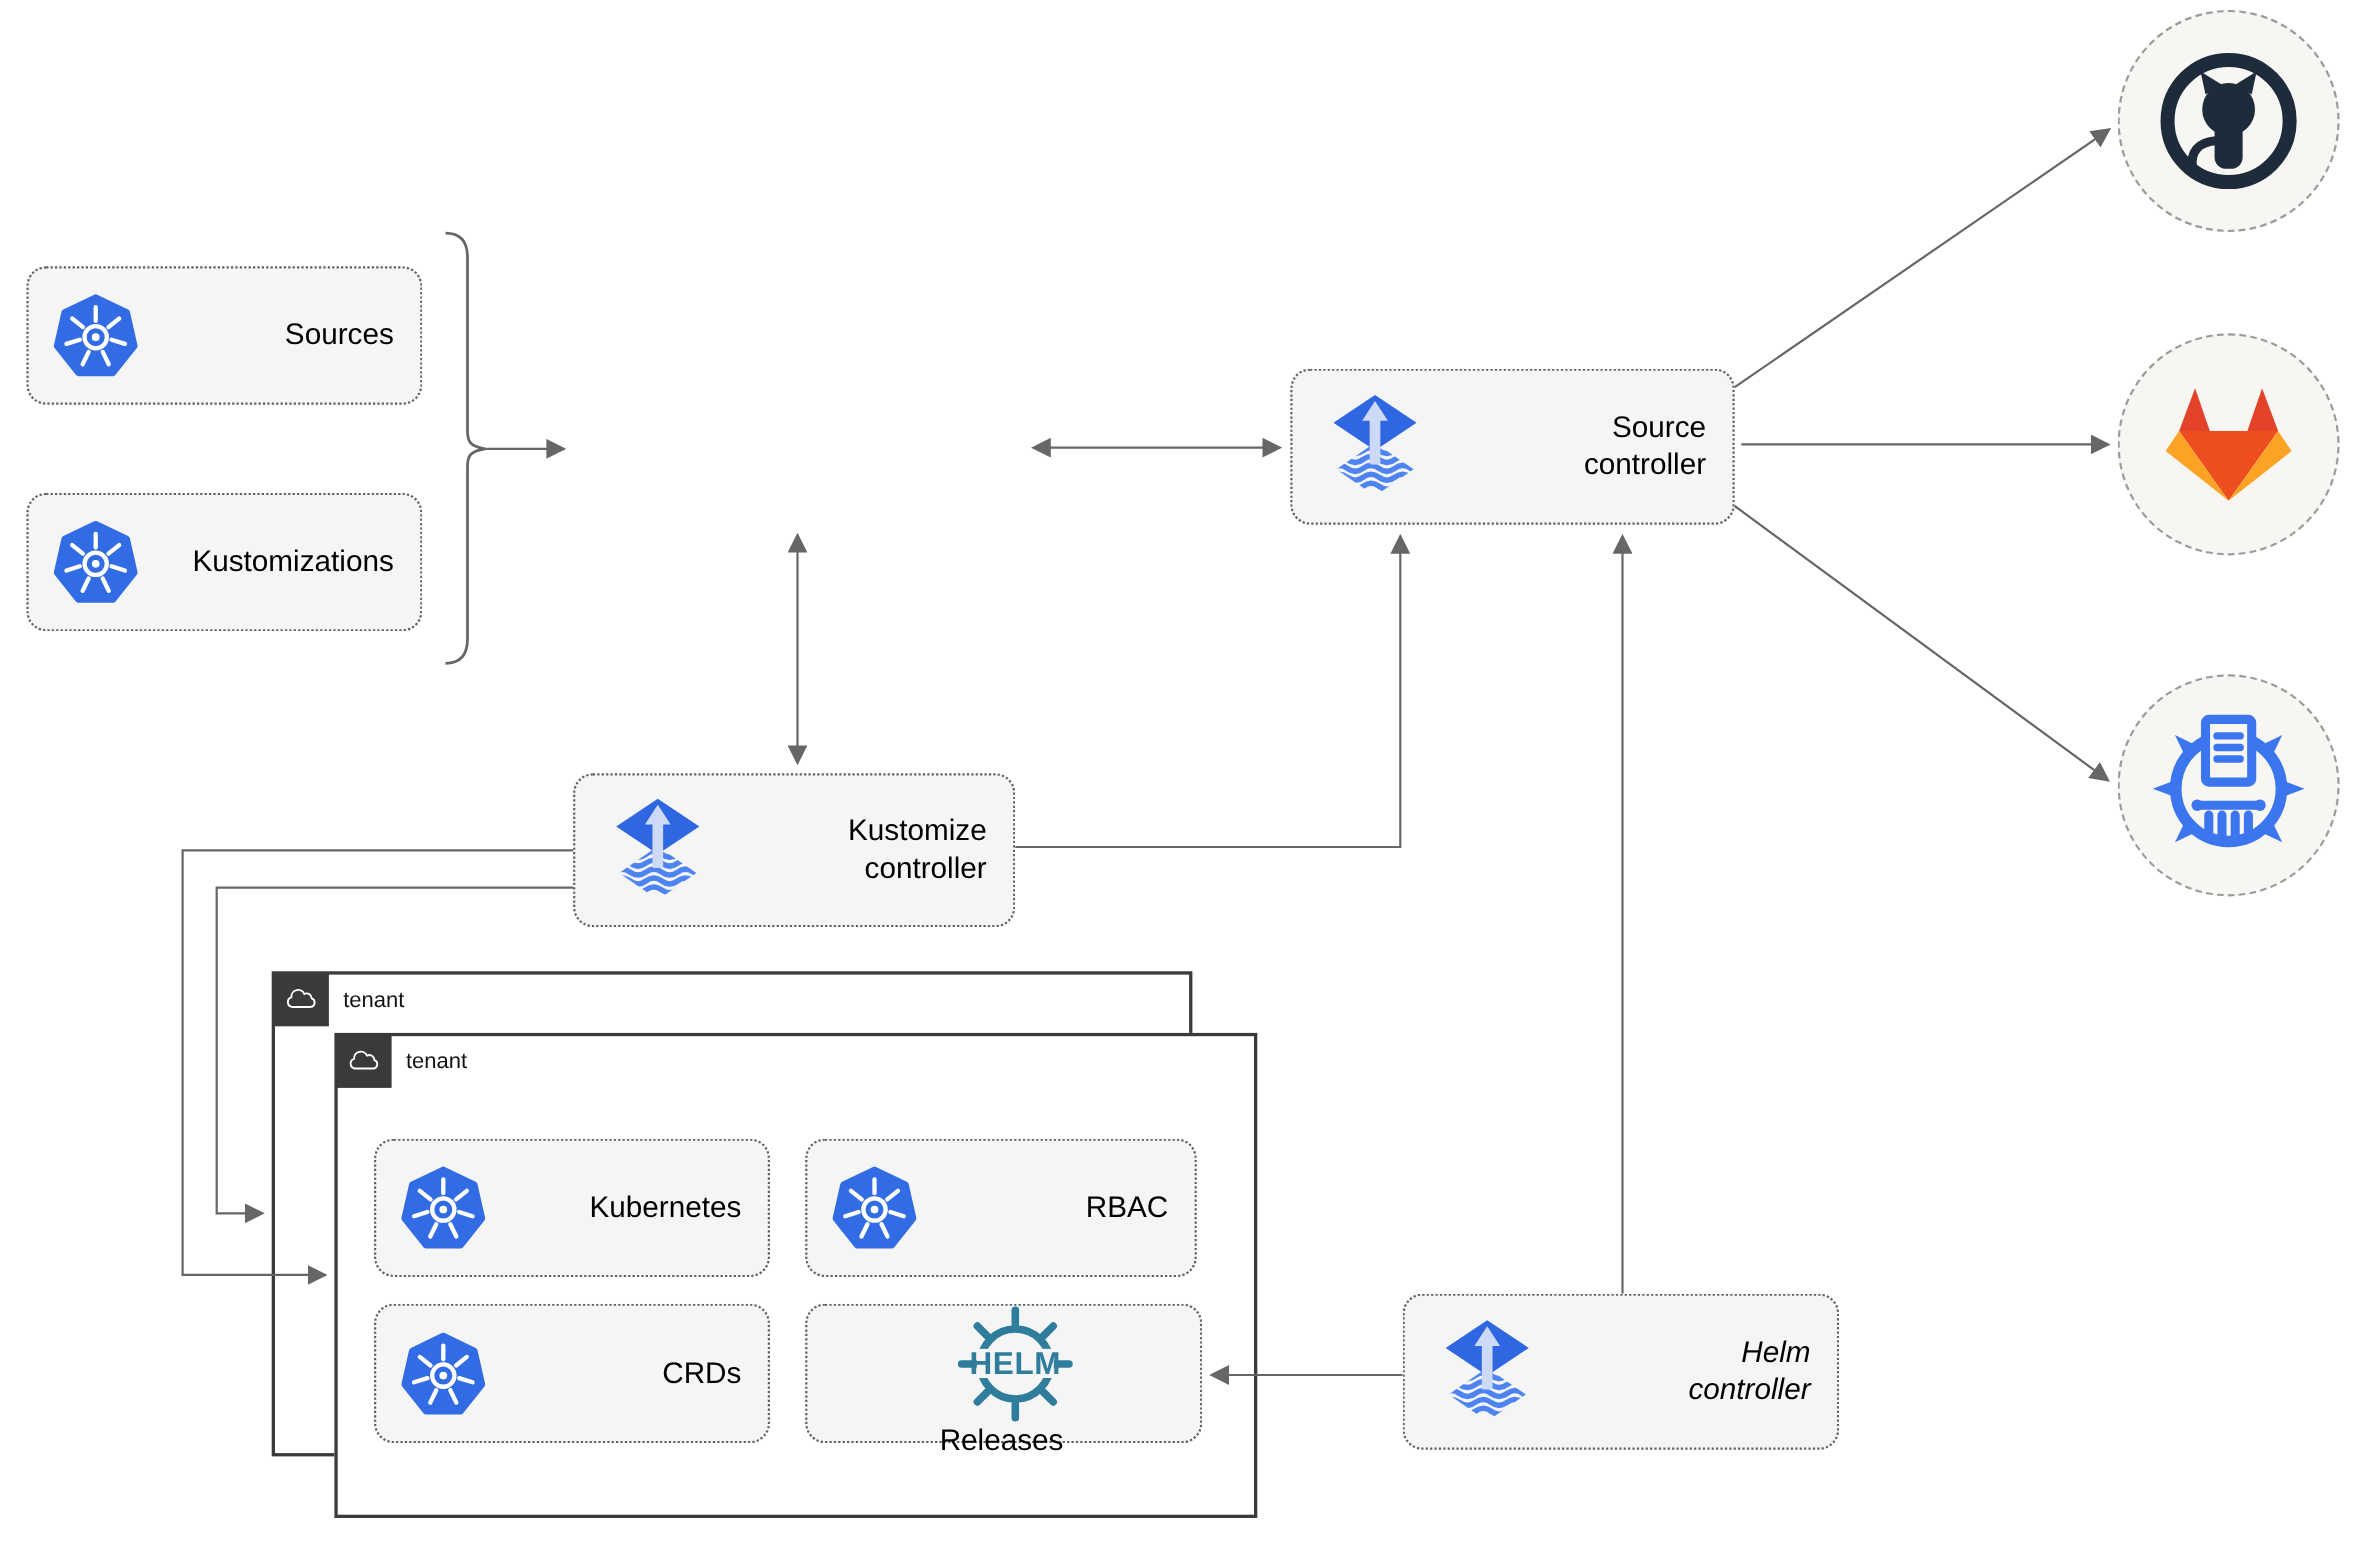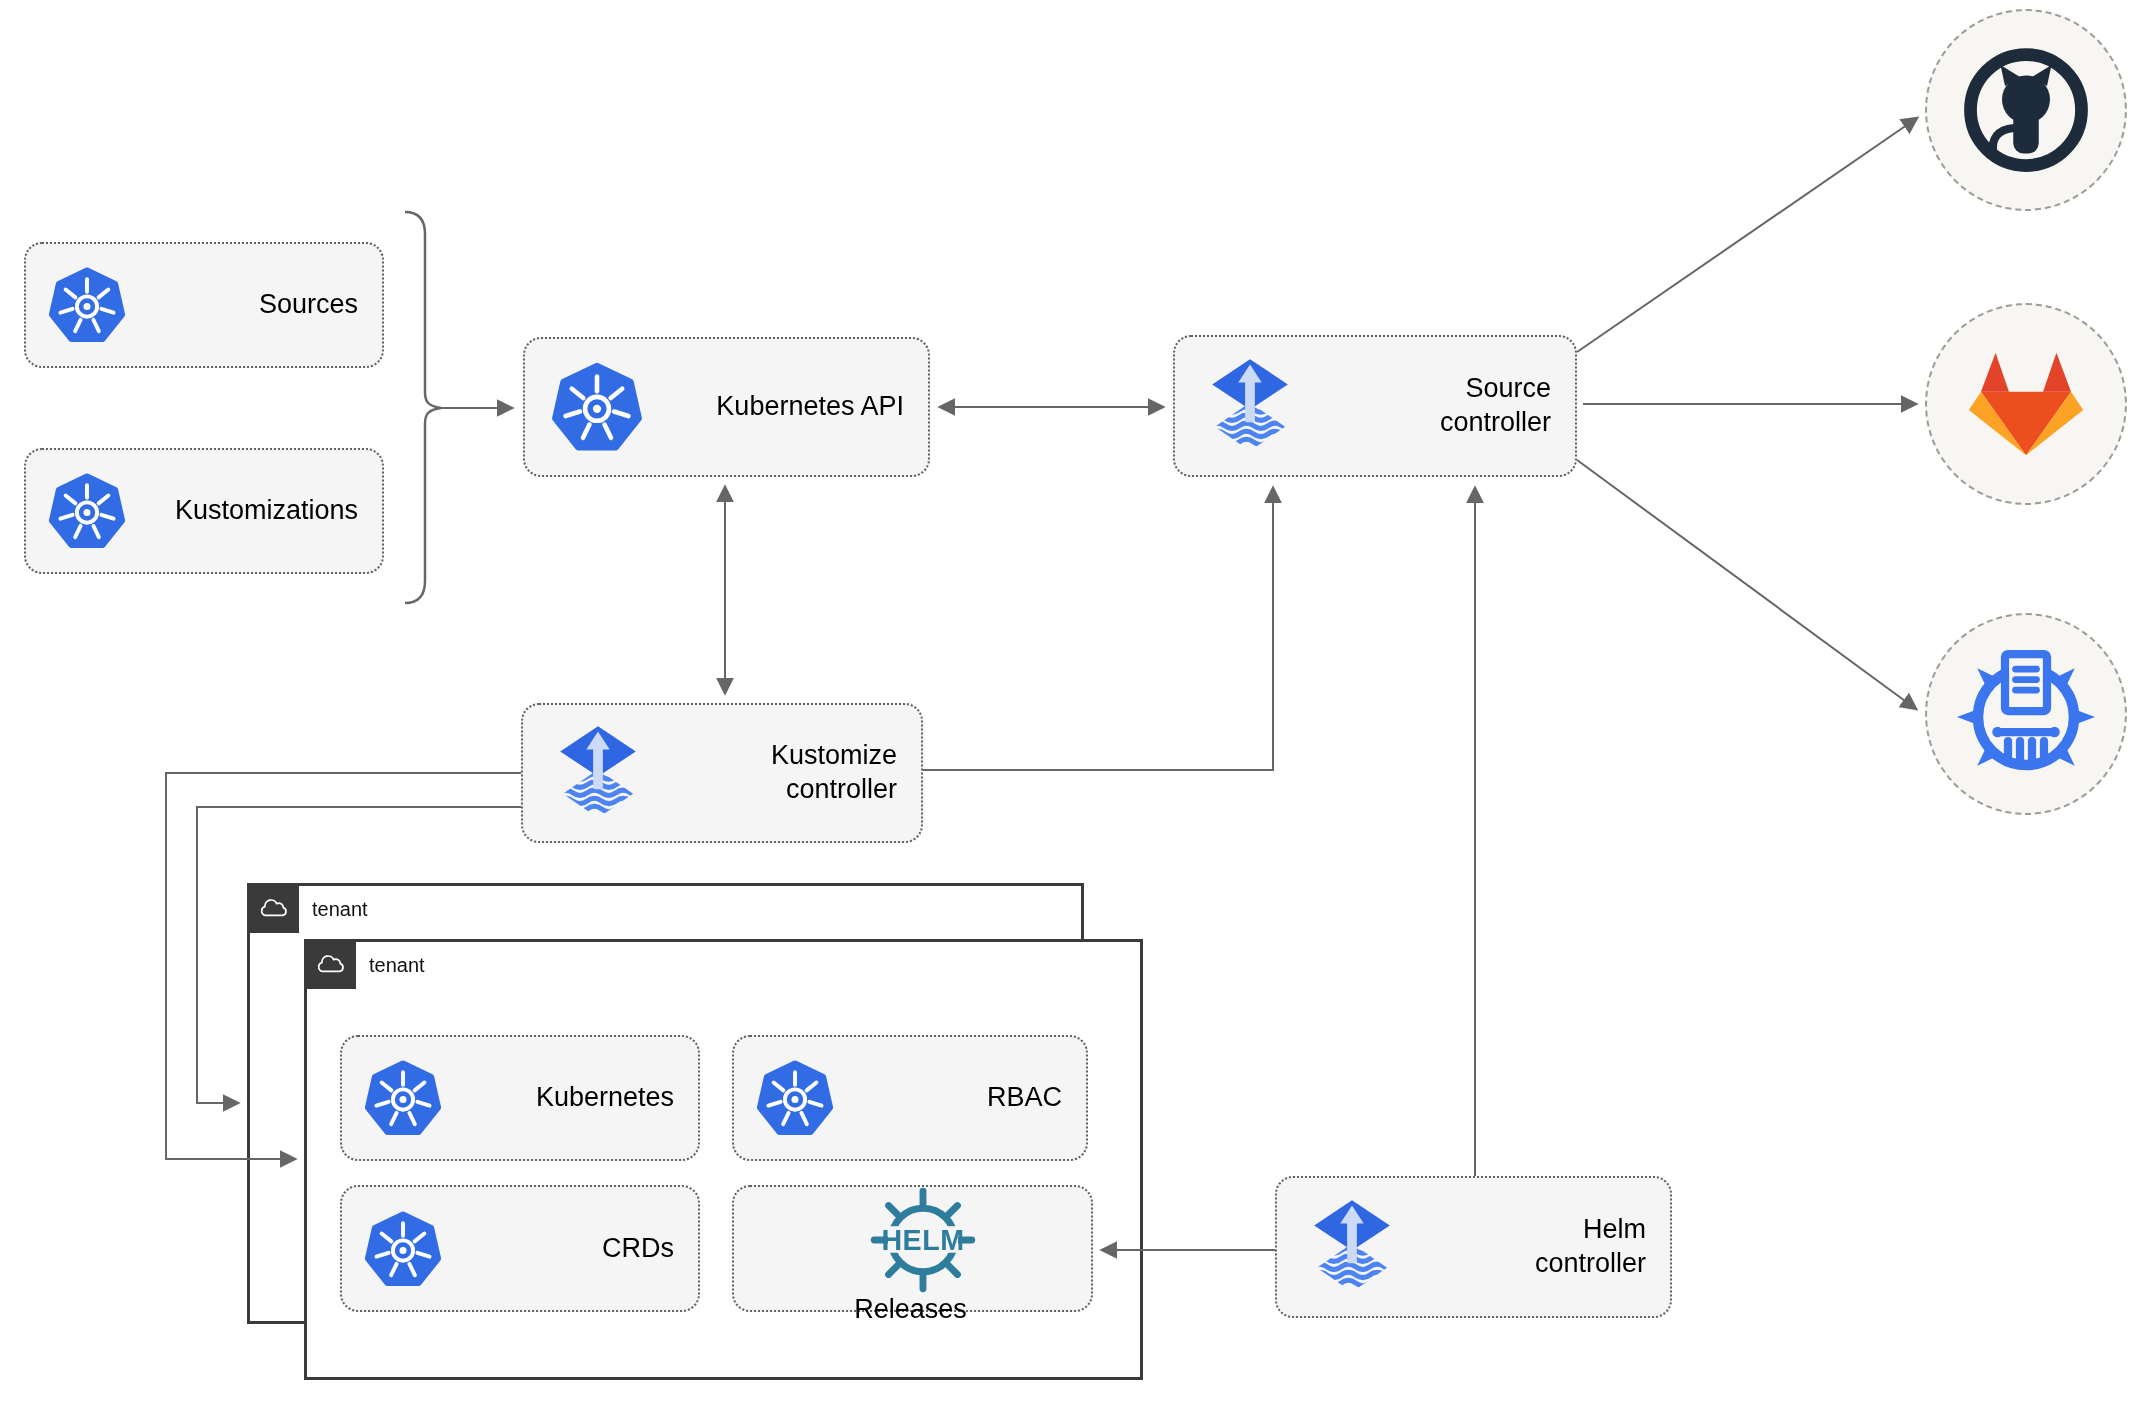--- a/index.html
+++ b/index.html
@@ -187,42 +187,36 @@
     <div class="label"><span class="inner">Sources</span></div>
   </div>
 
   <div class="node" style="left:24px;top:448px;width:360px;height:126px;padding-left:22px;">
     <svg class="icon" width="78" height="78" viewBox="0 0 100 100">
         <use href="#k8s-logo"></use>
       </svg>
     <div class="label"><span class="inner">Kustomizations</span></div>
   </div>
 
-  <div class="node" style="left:523px;top:337px;width:407px;height:140px;padding-left:26px;">
-    <svg class="icon" width="92" height="92" viewBox="0 0 100 100">
-        <use href="#k8s-logo"></use>
-      </svg>
-    <div class="label"><span class="inner">Kubernetes API</span></div>
-  </div>
 
   <div class="node two-line" style="left:1173px;top:335px;width:404px;height:142px;padding-left:30px;">
     <svg class="icon" width="90" height="98" viewBox="0 0 100 108">
         <use href="#flux-logo"></use>
       </svg>
     <div class="label"><span class="inner">Source controller</span></div>
   </div>
 
   <div class="node two-line" style="left:521px;top:703px;width:402px;height:140px;padding-left:30px;">
     <svg class="icon" width="90" height="98" viewBox="0 0 100 108">
         <use href="#flux-logo"></use>
       </svg>
     <div class="label"><span class="inner">Kustomize controller</span></div>
   </div>
 
-  <div class="node two-line" style="left:1275px;top:1176px;width:397px;height:142px;padding-left:30px;">
+  <div class="node two-line" style="left:1275px;top:1176px;width:397px;height:142px;padding-left:30px;font-style:italic;">
     <svg class="icon" width="90" height="98" viewBox="0 0 100 108">
         <use href="#flux-logo"></use>
       </svg>
     <div class="label"><span class="inner">Helm controller</span></div>
   </div>
 
   <div class="node" style="left:340px;top:1035px;width:360px;height:126px;padding-left:22px;">
     <svg class="icon" width="78" height="78" viewBox="0 0 100 100">
         <use href="#k8s-logo"></use>
       </svg>

